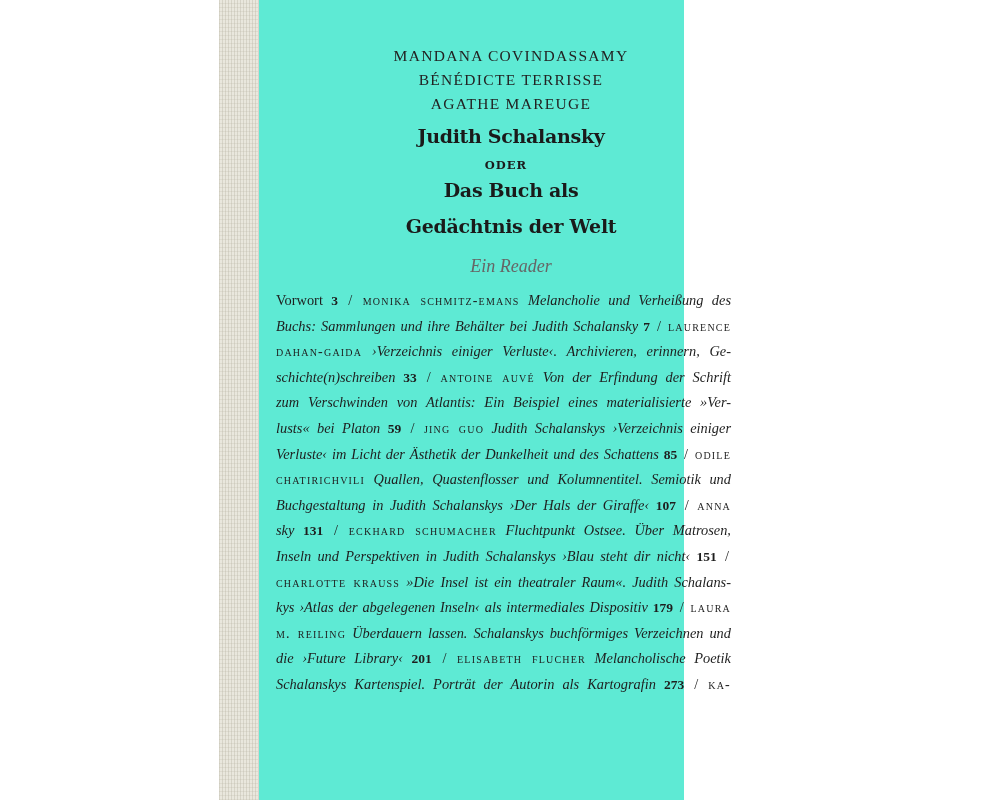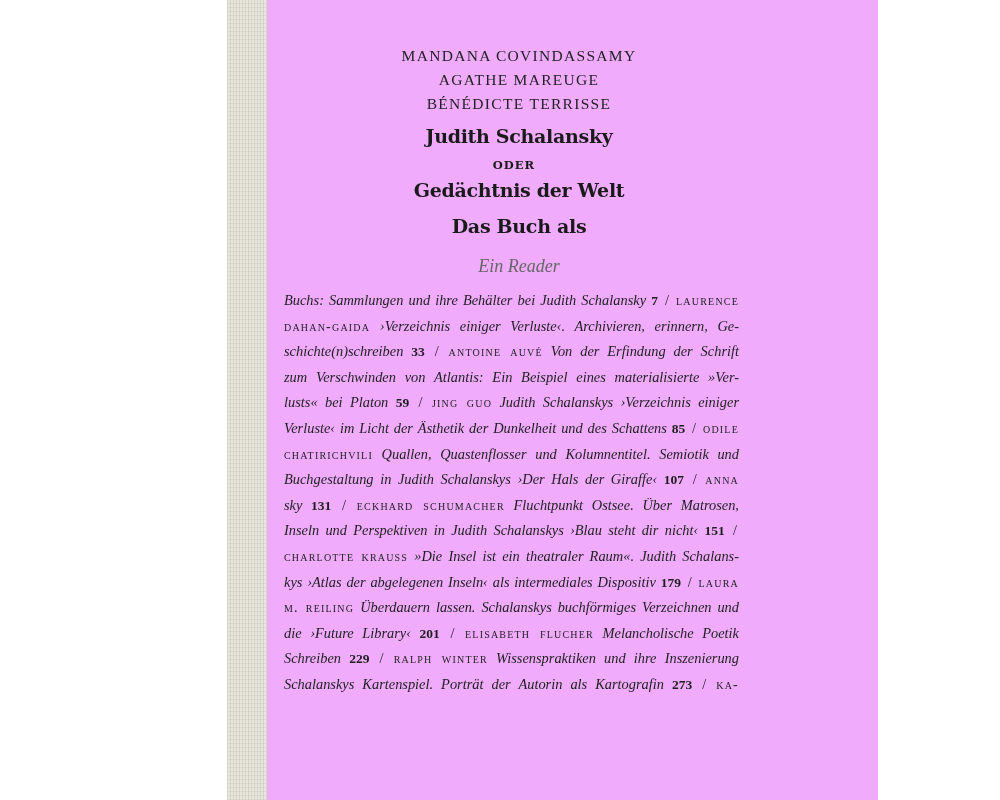--- a/index.html
+++ b/index.html
@@ -1,19 +1,19 @@
 <!DOCTYPE html>
 <html><head>
   <meta charset="utf-8">
   <style>
     html, body { margin: 0; padding: 0; background: #ffffff; }
     body { width: 1000px; height: 800px; position: relative; overflow: hidden; }
     .cover {
-      position: absolute; left: 227px; top: 0; width: 651px; height: 800px;
-      background: #f0abfc;
+      position: absolute; left: 219px; top: 0; width: 465px; height: 800px;
+      background: #5eead4;
     }
     .spine {
       position: absolute; left: 0; top: 0; width: 39px; height: 800px;
       background-color: #e9e7dd;
       background-image:
         repeating-linear-gradient(90deg, rgba(180,176,160,0.35) 0px, rgba(180,176,160,0.35) 1px, transparent 1px, transparent 3px),
         repeating-linear-gradient(0deg, rgba(200,196,182,0.35) 0px, rgba(200,196,182,0.35) 1px, transparent 1px, transparent 4px);
       border-right: 1px solid #d6d4cc;
     }
     .authors {
@@ -48,44 +48,44 @@
     .sep { margin: 0 2px; }
   </style>
 </head>
 <body>
 
 <div class="cover">
   <div class="spine"></div>
 
   <div class="authors">
     <div class="author">MANDANA COVINDASSAMY</div>
+    <div class="author">BÉNÉDICTE TERRISSE</div>
     <div class="author">AGATHE MAREUGE</div>
-    <div class="author">BÉNÉDICTE TERRISSE</div>
   </div>
 
   <div class="title-block">
     <div class="title">Judith Schalansky</div>
     <div class="oder">ODER</div>
+    <div class="title">Das Buch als</div>
     <div class="title">Gedächtnis der Welt</div>
-    <div class="title">Das Buch als</div>
     <div class="subtitle">Ein Reader</div>
   </div>
 
   <div class="toc" id="toc">
+      <span class="line"><span>Vorwort </span><span class="pg">3</span><span class="sep"> / </span><span class="sc">MONIKA SCHMITZ-EMANS</span><span class="it"> Melancholie und Verheißung des</span></span>
       <span class="line"><span class="it">Buchs: Sammlungen und ihre Behälter bei Judith Schalansky </span><span class="pg">7</span><span class="sep"> / </span><span class="sc">LAURENCE</span></span>
       <span class="line"><span class="sc">DAHAN-GAIDA</span><span class="it"> ›Verzeichnis einiger Verluste‹. Archivieren, erinnern, Ge-</span></span>
       <span class="line"><span class="it">schichte(n)schreiben </span><span class="pg">33</span><span class="sep"> / </span><span class="sc">ANTOINE AUVÉ</span><span class="it"> Von der Erfindung der Schrift</span></span>
       <span class="line"><span class="it">zum Verschwinden von Atlantis: Ein Beispiel eines materialisierte »Ver-</span></span>
       <span class="line"><span class="it">lusts« bei Platon </span><span class="pg">59</span><span class="sep"> / </span><span class="sc">JING GUO</span><span class="it"> Judith Schalanskys ›Verzeichnis einiger</span></span>
       <span class="line"><span class="it">Verluste‹ im Licht der Ästhetik der Dunkelheit und des Schattens </span><span class="pg">85</span><span class="sep"> / </span><span class="sc">ODILE</span></span>
       <span class="line"><span class="sc">CHATIRICHVILI</span><span class="it"> Quallen, Quastenflosser und Kolumnentitel. Semiotik und</span></span>
       <span class="line"><span class="it">Buchgestaltung in Judith Schalanskys ›Der Hals der Giraffe‹ </span><span class="pg">107</span><span class="sep"> / </span><span class="sc">ANNA</span></span>
       <span class="line"><span class="it">sky </span><span class="pg">131</span><span class="sep"> / </span><span class="sc">ECKHARD SCHUMACHER</span><span class="it"> Fluchtpunkt Ostsee. Über Matrosen,</span></span>
       <span class="line"><span class="it">Inseln und Perspektiven in Judith Schalanskys ›Blau steht dir nicht‹ </span><span class="pg">151</span><span class="sep"> /</span></span>
       <span class="line"><span class="sc">CHARLOTTE KRAUSS</span><span class="it"> »Die Insel ist ein theatraler Raum«. Judith Schalans-</span></span>
       <span class="line"><span class="it">kys ›Atlas der abgelegenen Inseln‹ als intermediales Dispositiv </span><span class="pg">179</span><span class="sep"> / </span><span class="sc">LAURA</span></span>
       <span class="line"><span class="sc">M. REILING</span><span class="it"> Überdauern lassen. Schalanskys buchförmiges Verzeichnen und</span></span>
       <span class="line"><span class="it">die ›Future Library‹ </span><span class="pg">201</span><span class="sep"> / </span><span class="sc">ELISABETH FLUCHER</span><span class="it"> Melancholische Poetik</span></span>
-      <span class="line"><span class="it">Schreiben </span><span class="pg">229</span><span class="sep"> / </span><span class="sc">RALPH WINTER</span><span class="it"> Wissenspraktiken und ihre Inszenierung</span></span>
       <span class="line"><span class="it">Schalanskys Kartenspiel. Porträt der Autorin als Kartografin </span><span class="pg">273</span><span class="sep"> / </span><span class="sc">KA-</span></span>
       <span class="line" style="text-align-last: justify;"></span>
     </div>
 </div>
 
 </body></html>

